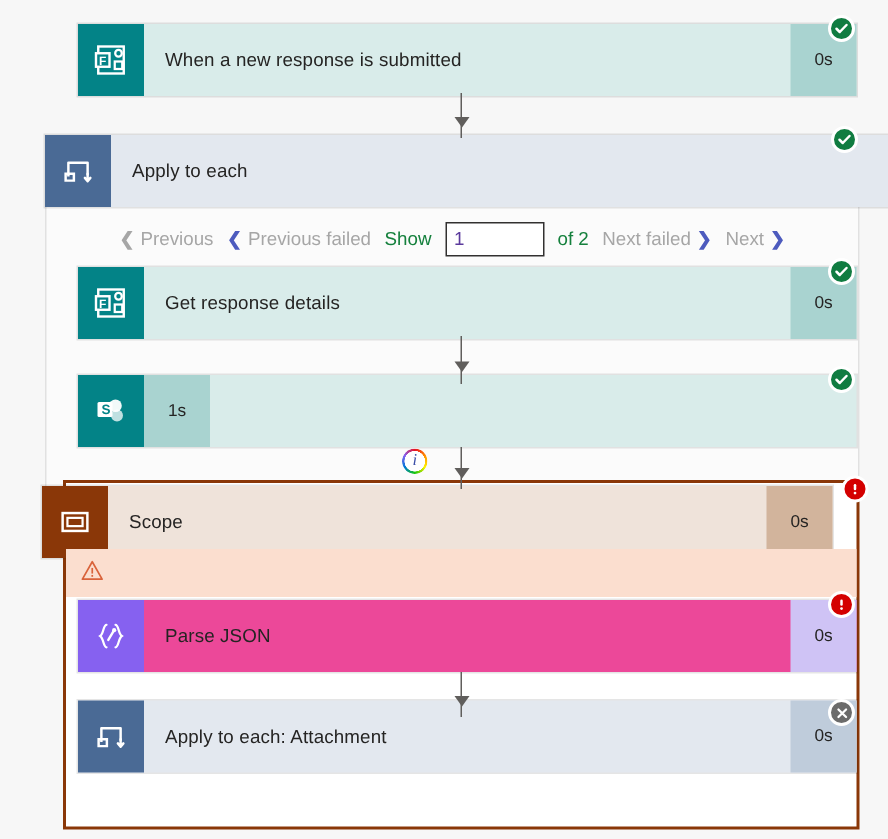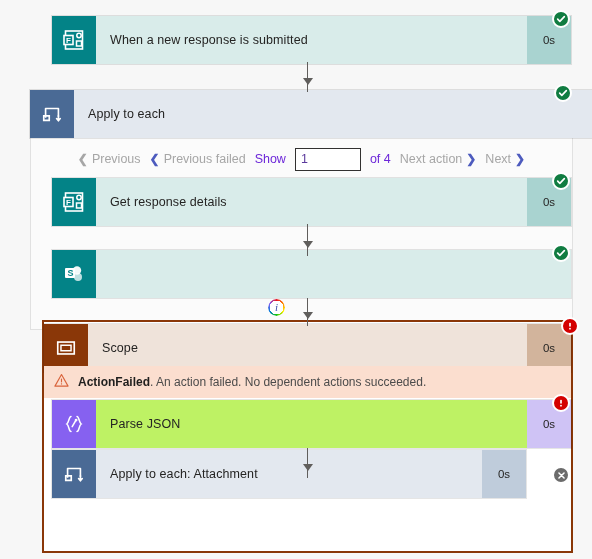--- a/index.html
+++ b/index.html
@@ -58,21 +58,21 @@
   .t-blue        { background: #e3e8ef; }
   .t-blue .card-icon { background: #4a6a95; }
   .t-blue .card-dur  { background: #bfccdb; }
 
   
   .t-brown        { background: #efe3da; }
   .t-brown .card-icon { background: #8a3708; }
   .t-brown .card-dur  { background: #d2b49c; }
 
   
-  .t-purple        { background: #bef264; }
+  .t-purple        { background: #ec4899; }
   .t-purple .card-icon { background: #8661f0; }
   .t-purple .card-dur  { background: #cfc3f5; }
 
   
   .badge {
     position: absolute;
     width: 18px;
     height: 18px;
     border-radius: 50%;
     display: flex;
@@ -122,21 +122,21 @@
   }
   .pg-link {
     color: #a6a6a6;
     display: flex;
     align-items: center;
     gap: 4px;
     white-space: nowrap;
   }
   .pg-chev { font-size: 12px; font-weight: bold; color: #4d5bbe; }
   .pg-chev.dim { color: #a6a6a6; }
-  .pg-label { color: #6d28d9; }
+  .pg-label { color: #15803d; }
   #show-input {
     width: 66px;
     height: 23px;
     border: 1.5px solid #323130;
     background: #ffffff;
     font-family: "Liberation Sans", sans-serif;
     font-size: 12.5px;
     color: #5b3a9c;
     padding: 0 5px;
   }
@@ -270,24 +270,24 @@
 
   <span class="pg-link">
     <span class="pg-chev">❮</span>
     <span>Previous failed</span>
   </span>
 
   <span class="pg-label">Show</span>
 
   <input id="show-input" type="text" value="1" style="">
 
-  <span class="pg-label">of 4</span>
+  <span class="pg-label">of 2</span>
 
   <span class="pg-link">
-    <span>Next action</span>
+    <span>Next failed</span>
     <span class="pg-chev">❯</span>
   </span>
 
   <span class="pg-link">
     <span>Next</span>
     <span class="pg-chev">❯</span>
   </span>
 </div>
 
 <div class="card t-teal" style="left:52px; top:178px; width:519px;">
@@ -311,28 +311,29 @@
 
 <div class="card t-teal" style="left:52px; top:250px; width:519px;">
   <div class="card-icon">
     <svg width="24" height="24" viewBox="0 0 24 24">
       <circle cx="15" cy="8.5" r="4.2" fill="#ffffff" opacity="0.95"></circle>
       <circle cx="16" cy="15" r="4" fill="#ffffff" opacity="0.75"></circle>
       <rect x="3" y="6" width="10" height="10" rx="1" fill="#ffffff"></rect>
       <text x="5.6" y="14" fill="#038387" font-size="9" font-weight="bold" font-family="Liberation Sans, sans-serif">S</text>
     </svg>
   </div>
+  <div class="card-dur">1s</div>
 </div>
 <div class="badge badge-ok" style="left:552px; top:244px;">
   <svg width="10" height="10" viewBox="0 0 12 12">
       <path d="M2 6.2 L4.6 8.8 L10 3.2" fill="none" stroke="#ffffff" stroke-width="2" stroke-linecap="round" stroke-linejoin="round"></path>
     </svg>
 </div>
 
-<div class="card t-brown" style="left:44px; top:324px; width:527px;">
+<div class="card t-brown" style="left:28px; top:324px; width:527px;">
   <div class="card-icon">
     <svg width="22" height="22" viewBox="0 0 24 24">
       <rect x="3" y="5.5" width="18" height="13" fill="none" stroke="#ffffff" stroke-width="1.8"></rect>
       <rect x="6.5" y="9" width="11" height="6" fill="none" stroke="#ffffff" stroke-width="1.6"></rect>
     </svg>
   </div>
   <div class="card-title">Scope</div>
   <div class="card-dur">0s</div>
 </div>
 <div class="badge badge-err" style="left:561px; top:317px;">
@@ -343,23 +344,20 @@
 </div>
 
 <div id="error-banner">
   <span class="warn-tri">
     <svg width="15" height="15" viewBox="0 0 16 16">
       <path d="M8 1.6 L15 14 L1 14 Z" fill="none" stroke="#d9633b" stroke-width="1.2" stroke-linejoin="round"></path>
       <rect x="7.4" y="6" width="1.2" height="4" fill="#d9633b"></rect>
       <rect x="7.4" y="11" width="1.2" height="1.3" fill="#d9633b"></rect>
     </svg>
   </span>
-  <span>
-    <b>ActionFailed</b><span>. An action failed. No dependent actions succeeded.</span>
-  </span>
 </div>
 
 <div class="card t-purple" style="left:52px; top:400px; width:519px;">
   <div class="card-icon">
     <svg width="24" height="24" viewBox="0 0 24 24">
       <path d="M9 4.5 C6.8 4.5 7.2 10.4 4.8 12 C7.2 13.6 6.8 19.5 9 19.5" fill="none" stroke="#ffffff" stroke-width="1.5" stroke-linecap="round"></path>
       <path d="M15 4.5 C17.2 4.5 16.8 10.4 19.2 12 C16.8 13.6 17.2 19.5 15 19.5" fill="none" stroke="#ffffff" stroke-width="1.5" stroke-linecap="round"></path>
       <path d="M10.2 14.6 L14 8.2" fill="none" stroke="#ffffff" stroke-width="1.6" stroke-linecap="round"></path>
       <circle cx="14.1" cy="8.1" r="1.4" fill="#ffffff"></circle>
     </svg>
@@ -367,21 +365,21 @@
   <div class="card-title">Parse JSON</div>
   <div class="card-dur">0s</div>
 </div>
 <div class="badge badge-err" style="left:552px; top:394px;">
   <svg width="10" height="10" viewBox="0 0 12 12">
     <rect x="5" y="2" width="2" height="5" rx="1" fill="#ffffff"></rect>
     <circle cx="6" cy="9.2" r="1.1" fill="#ffffff"></circle>
   </svg>
 </div>
 
-<div class="card t-blue" style="left:52px; top:450px; width:474px;">
+<div class="card t-blue" style="left:52px; top:467px; width:519px;">
   <div class="card-icon">
     <svg width="22" height="22" viewBox="0 0 24 24">
       <path d="M5 16 L5 6 L19 6 L19 15" fill="none" stroke="#ffffff" stroke-width="1.8" stroke-linejoin="round"></path>
       <path d="M3 14 L9 14 L9 19 L3 19 Z" fill="none" stroke="#ffffff" stroke-width="1.8"></path>
       <path d="M19 14 L19 19 M17 17 L19 19.4 L21 17" fill="none" stroke="#ffffff" stroke-width="1.8" stroke-linecap="round" stroke-linejoin="round"></path>
     </svg>
   </div>
   <div class="card-title">Apply to each: Attachment</div>
   <div class="card-dur">0s</div>
 </div>

